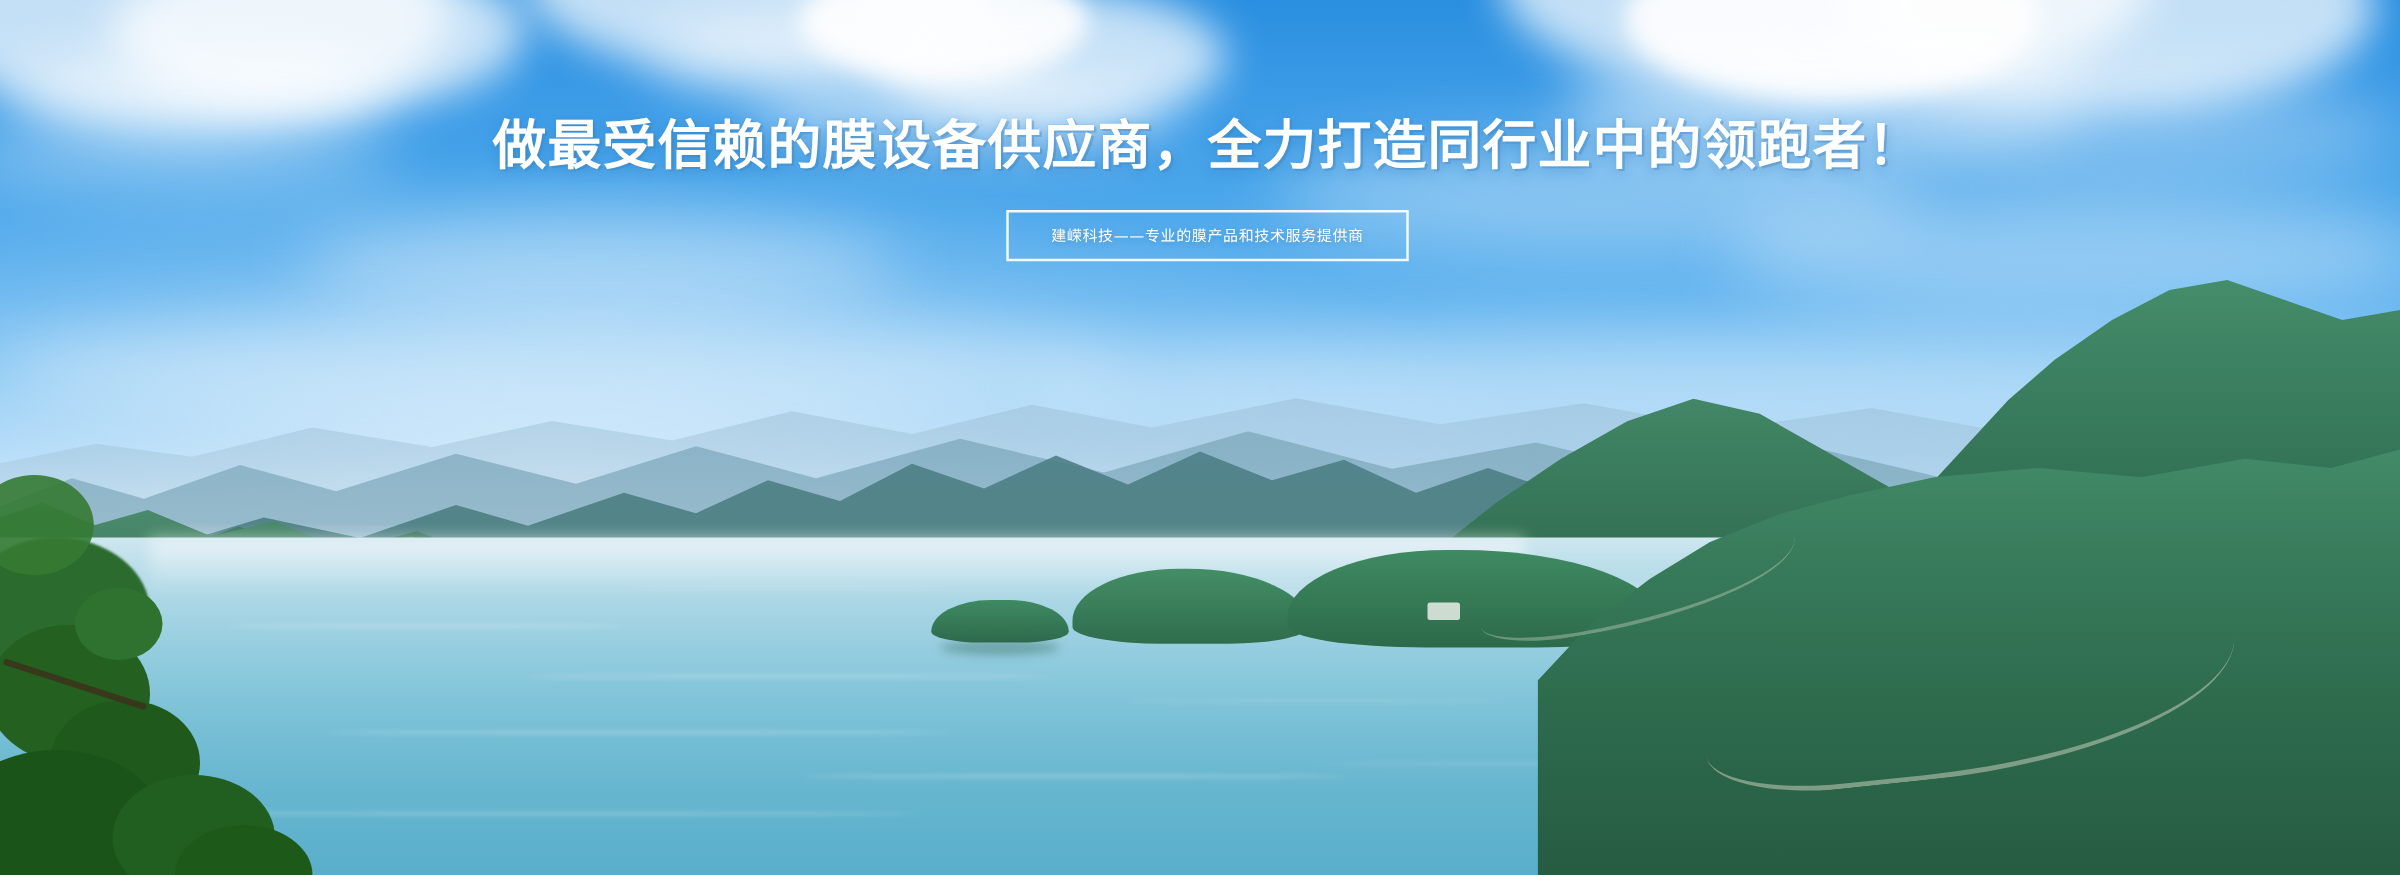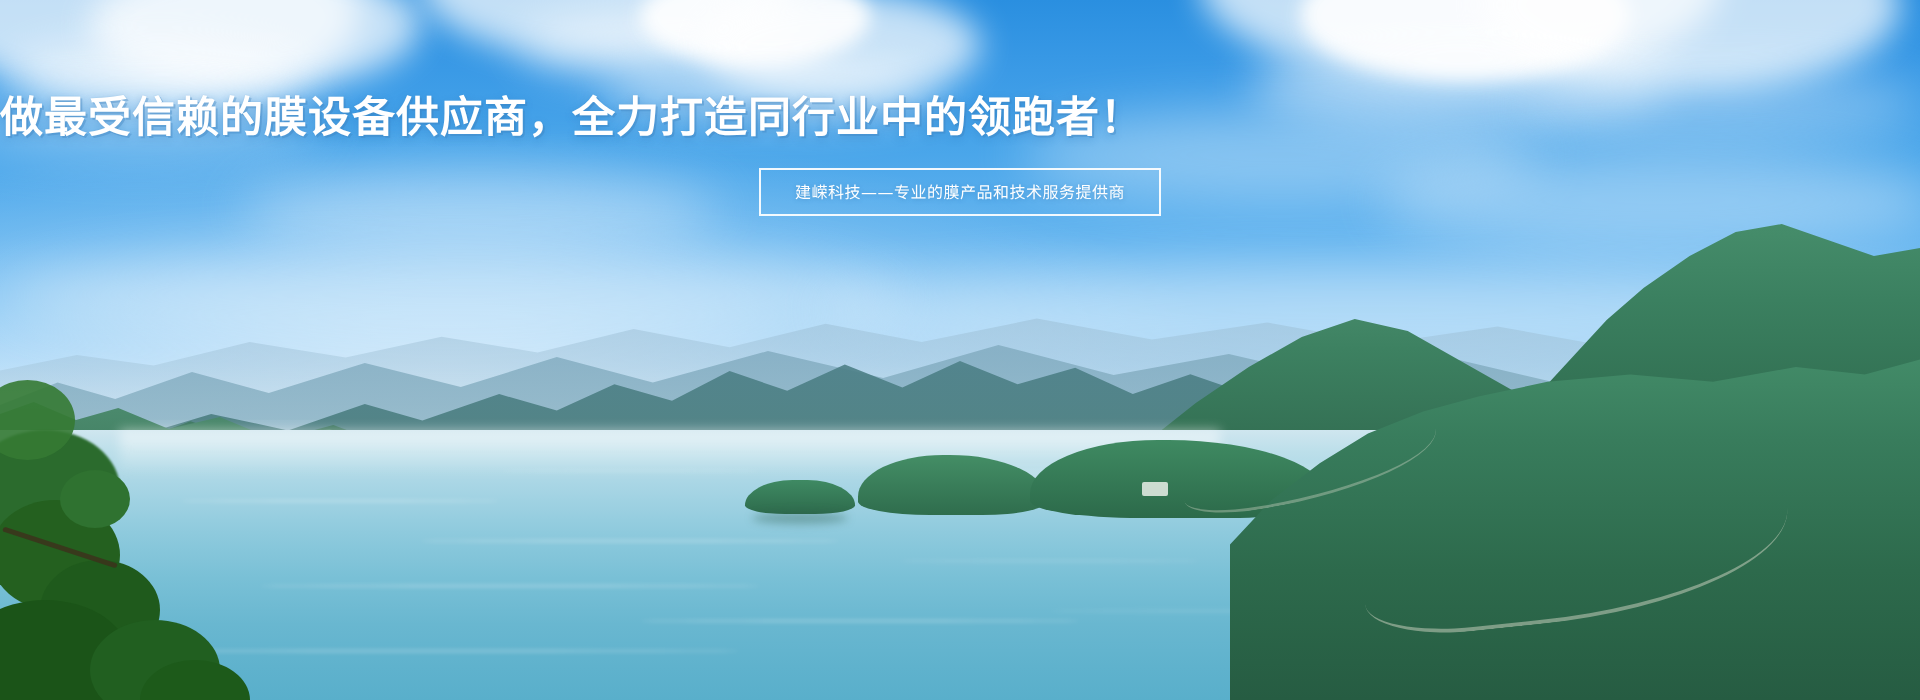--- a/index.html
+++ b/index.html
@@ -91,23 +91,23 @@
 
   
   .foliage {
     position:absolute;
     border-radius:50%;
   }
 
   
   .copy {
     position:absolute;
-    left:0; right:0;
+    left:12px; right:0;
     top:96px;
-    text-align:left;
+    text-align:center;
     z-index:40;
   }
 
   .headline {
     font-family:"DejaVu Sans","Liberation Sans",sans-serif;
     font-size:43px;
     font-weight:bold;
     line-height:1;
     color:#ffffff;
     letter-spacing:1px;
@@ -132,21 +132,21 @@
   .tagline-wrap {
     margin-top:29px;
     display:flex;
     justify-content:center;
   }
   .tagline {
     display:inline-block;
     border:2px solid rgba(255,255,255,.92);
     padding:9px 34px 11px;
     font-family:"DejaVu Sans","Liberation Sans",sans-serif;
-    font-size:16px;
+    font-size:12px;
     color:#ffffff;
     letter-spacing:.5px;
     white-space:nowrap;
     text-shadow:0 1px 4px rgba(50,120,180,.45);
   }
 </style>
 </head>
 <body>
 
 <div class="hero">

